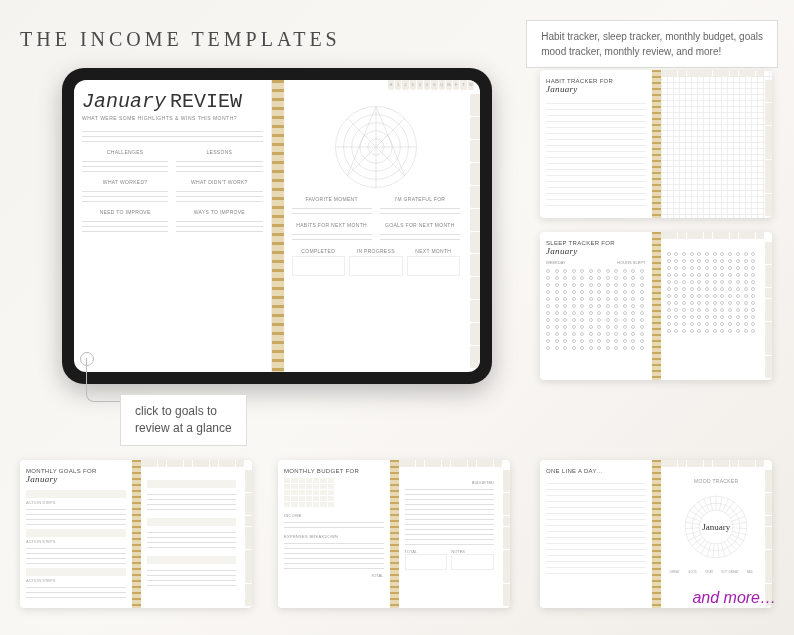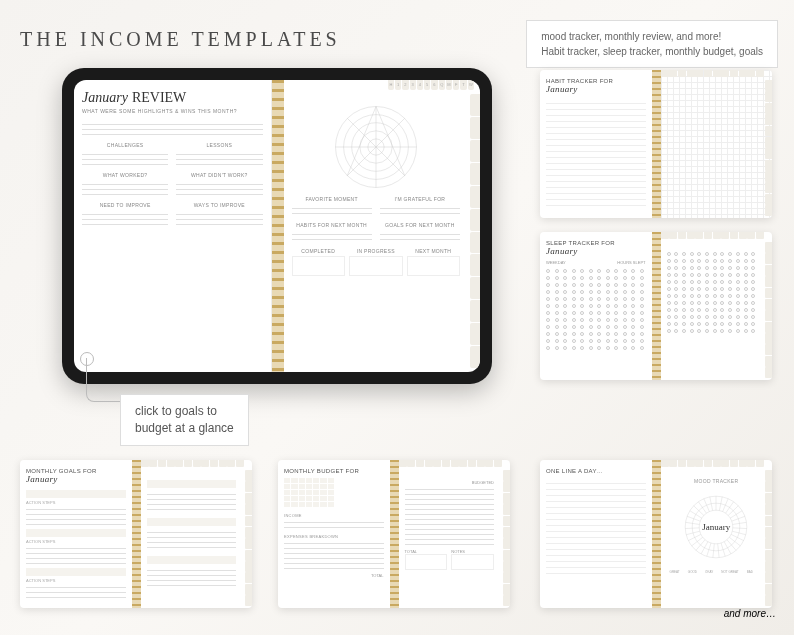--- a/index.html
+++ b/index.html
@@ -4,21 +4,21 @@
 <style>
 *{margin:0;padding:0;box-sizing:border-box}
 body{width:794px;height:635px;background:linear-gradient(135deg,#f5f3f0 0%,#faf8f5 50%,#f0ede8 100%);font-family:Georgia,serif;position:relative;overflow:hidden}
 .page-title{position:absolute;top:28px;left:20px;font-size:20px;letter-spacing:4px;color:#4a4a4a;font-weight:300}
 .subtitle-box{position:absolute;top:20px;right:16px;background:#fff;border:1px solid #ddd;padding:8px 14px;font-size:10px;line-height:1.5;color:#666;font-family:Arial,sans-serif}
 .ipad{position:absolute;top:68px;left:62px;width:430px;height:316px;background:#1a1a1a;border-radius:22px;padding:12px;box-shadow:0 8px 24px rgba(0,0,0,.25)}
 .ipad-screen{width:100%;height:100%;background:#fff;border-radius:12px;display:flex;overflow:hidden;position:relative}
 .page-left,.page-right{flex:1;padding:10px 8px;font-family:Arial,sans-serif;position:relative}
 .page-left{border-right:1px solid #eee}
 .binding{width:12px;background:repeating-linear-gradient(to bottom,#c9a961 0,#c9a961 3px,#e8d9b5 3px,#e8d9b5 9px);flex-shrink:0}
-.review-title{font-family:Liberation Serif, serif;font-size:14px;color:#333;margin-bottom:2px}
+.review-title{font-family:Liberation Mono, monospace;font-size:20px;color:#333;margin-bottom:2px}
 .review-title .script{font-style:italic;padding-right:4px}
 .subtitle{font-size:5px;color:#888;letter-spacing:.5px;margin-bottom:6px}
 .lines{height:18px;background:repeating-linear-gradient(to bottom,transparent 0,transparent 4px,#e0e0e0 4px,#e0e0e0 5px)}
 .two-col{display:flex;gap:8px;margin-top:4px}
 .two-col>div{flex:1}
 .sect-label{font-size:5px;color:#888;letter-spacing:.3px;margin-bottom:2px;text-align:center}
 .tab-row{position:absolute;top:0;left:50%;right:0;height:10px;display:flex;gap:1px;padding:0 6px}
 .tab-row span{flex:1;background:#f0ede6;border-radius:0 0 2px 2px;font-size:4px;text-align:center;line-height:10px;color:#aaa}
 .side-tabs{position:absolute;right:0;top:14px;bottom:4px;width:10px;display:flex;flex-direction:column;gap:1px}
 .side-tabs span{flex:1;background:#f0ede6;border-radius:2px 0 0 2px}
@@ -39,36 +39,36 @@
 .t-tab-row span{flex:1;background:#f0ede6;border-radius:0 0 1px 1px}
 .t-side-tabs{position:absolute;right:0;top:10px;bottom:2px;width:7px;display:flex;flex-direction:column;gap:.5px}
 .t-side-tabs span{flex:1;background:#f0ede6;border-radius:1px 0 0 1px}
 .dot-grid{display:grid;grid-template-columns:repeat(12,1fr);gap:3px;margin-top:4px}
 .dot-grid span{width:4px;height:4px;border:.5px solid #ccc;border-radius:50%}
 .cal-grid{display:grid;grid-template-columns:repeat(7,1fr);gap:1px;width:50px;margin-top:4px}
 .cal-grid span{height:5px;background:#f5f3ee;font-size:3px;text-align:center;color:#999}
 .mood-circle{width:70px;height:70px;margin:8px auto;position:relative}
 .mood-circle svg{width:100%;height:100%}
 .mood-label{font-family:'Brush Script MT',cursive;font-size:9px;position:absolute;top:50%;left:50%;transform:translate(-50%,-50%);color:#333}
-.and-more{position:absolute;bottom:16px;right:18px;font-size:10px;color:#000000;font-family:Arial,sans-serif;font-style:italic}
+.and-more{position:absolute;bottom:28px;right:18px;font-size:16px;color:#a21caf;font-family:Arial,sans-serif;font-style:italic}
 .th1{top:70px;left:540px}
 .th2{top:232px;left:540px}
 .th3{top:460px;left:20px}
 .th4{top:460px;left:278px}
 .th5{top:460px;left:540px}
 .mini-lines{height:100px;background:repeating-linear-gradient(to bottom,transparent 0,transparent 5px,#eee 5px,#eee 6px);margin-top:4px}
 </style>
 </head>
 <body>
 
 <div class="page-title">THE INCOME TEMPLATES</div>
 
 <div class="subtitle-box">
+  <div>Habit tracker, sleep tracker, monthly budget, goals</div>
   <div>mood tracker, monthly review, and more!</div>
-  <div>Habit tracker, sleep tracker, monthly budget, goals</div>
 </div>
 
 <div class="ipad">
   <div class="ipad-screen">
     <div class="page-left">
       <div class="review-title">
         <span class="script">January</span><span>REVIEW</span>
       </div>
       <div class="subtitle">WHAT WERE SOME HIGHLIGHTS &amp; WINS THIS MONTH?</div>
       <div class="lines"></div>
@@ -187,21 +187,21 @@
         </div>
       </div>
     </div>
   </div>
 </div>
 
 <div class="callout-dot"></div>
 <div class="callout-line"></div>
 <div class="callout">
   <div>click to goals to</div>
-  <div>budget at a glance</div>
+  <div>review at a glance</div>
 </div>
 
 <div class="thumb th1">
   <div class="tp-left">
     <div class="thumb-title"><span>HABIT TRACKER FOR</span> <span class="sc">January</span></div>
     <div class="mini-lines" style="height:110px"></div>
   </div>
   <div class="tb-bind"></div>
   <div class="tp-right grid-bg">
     <div class="t-tab-row">

